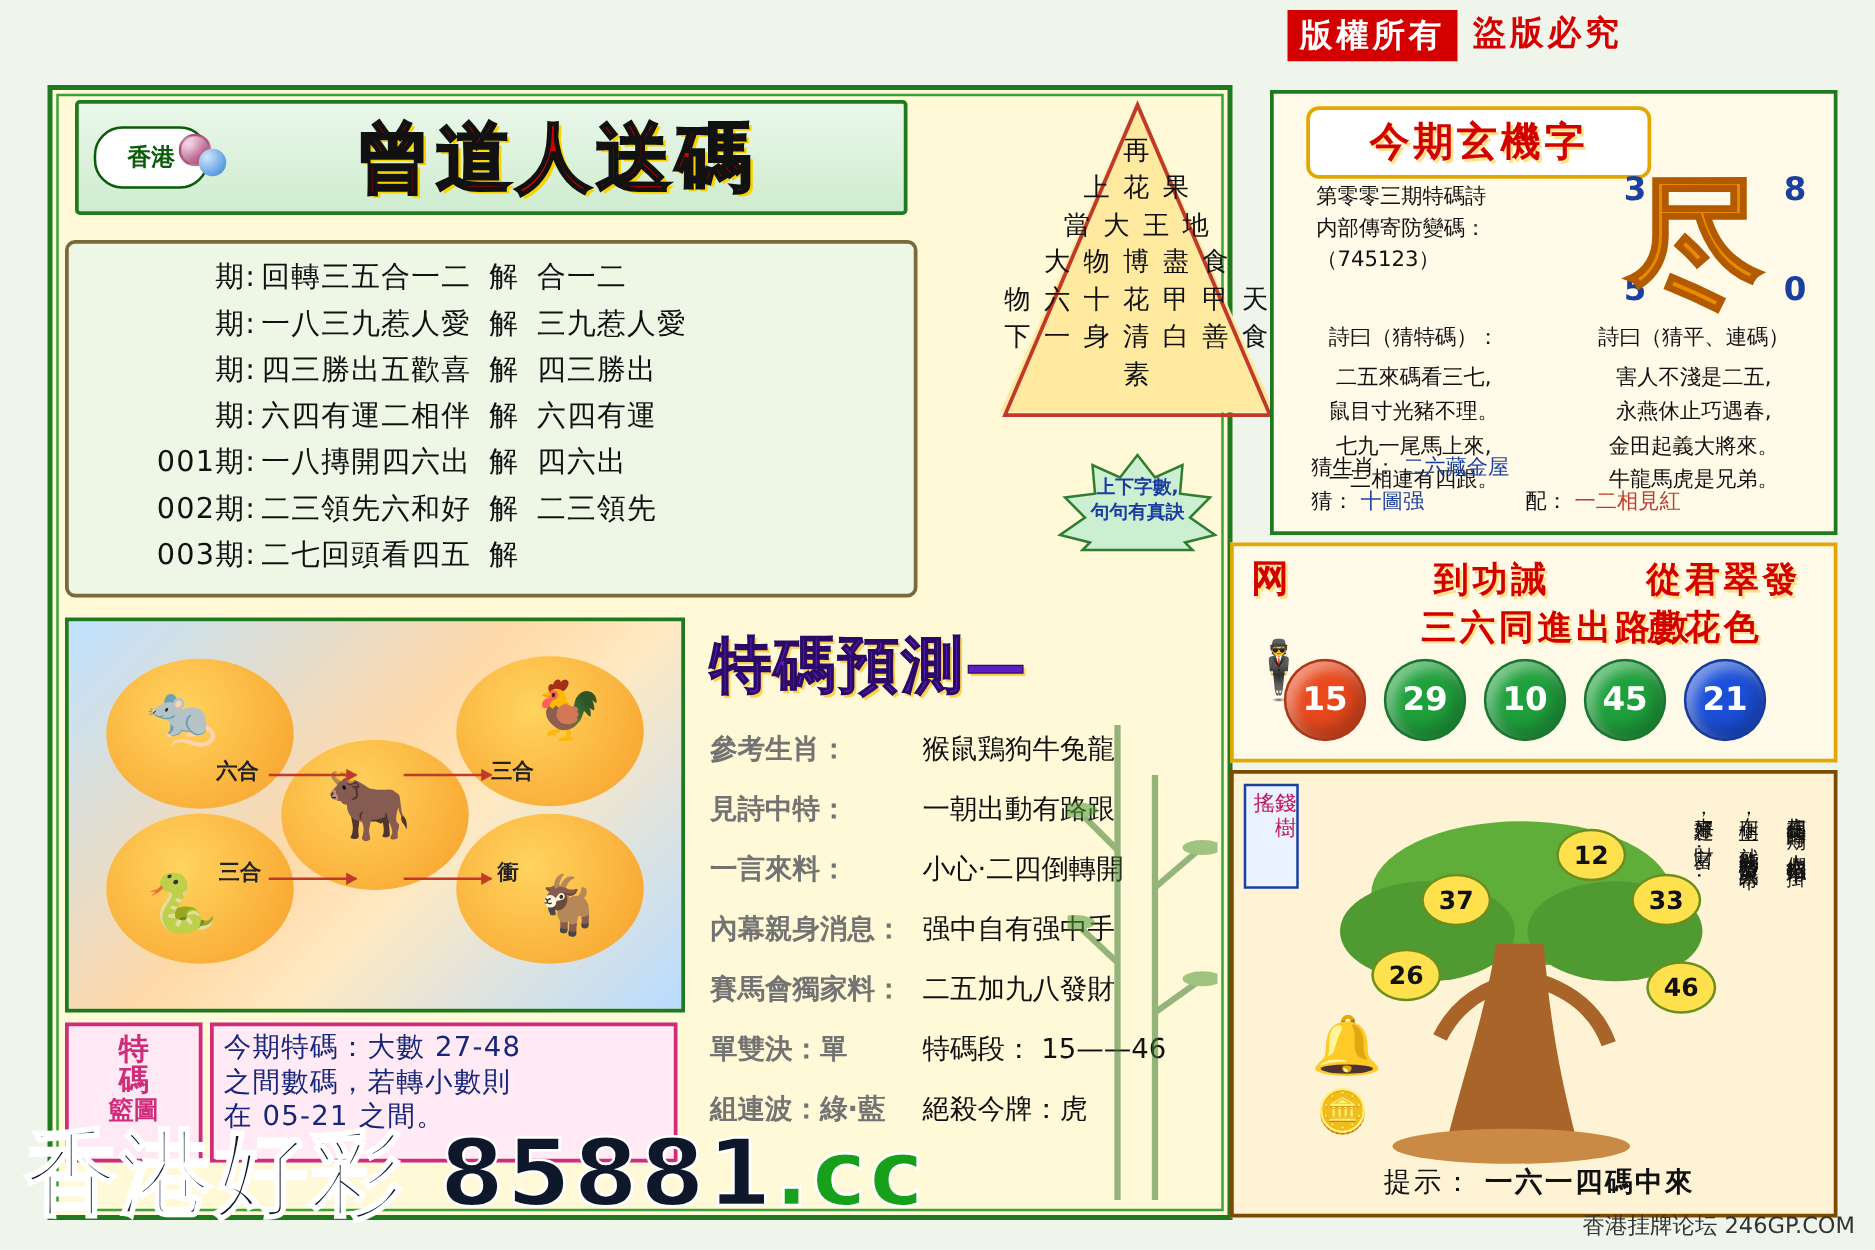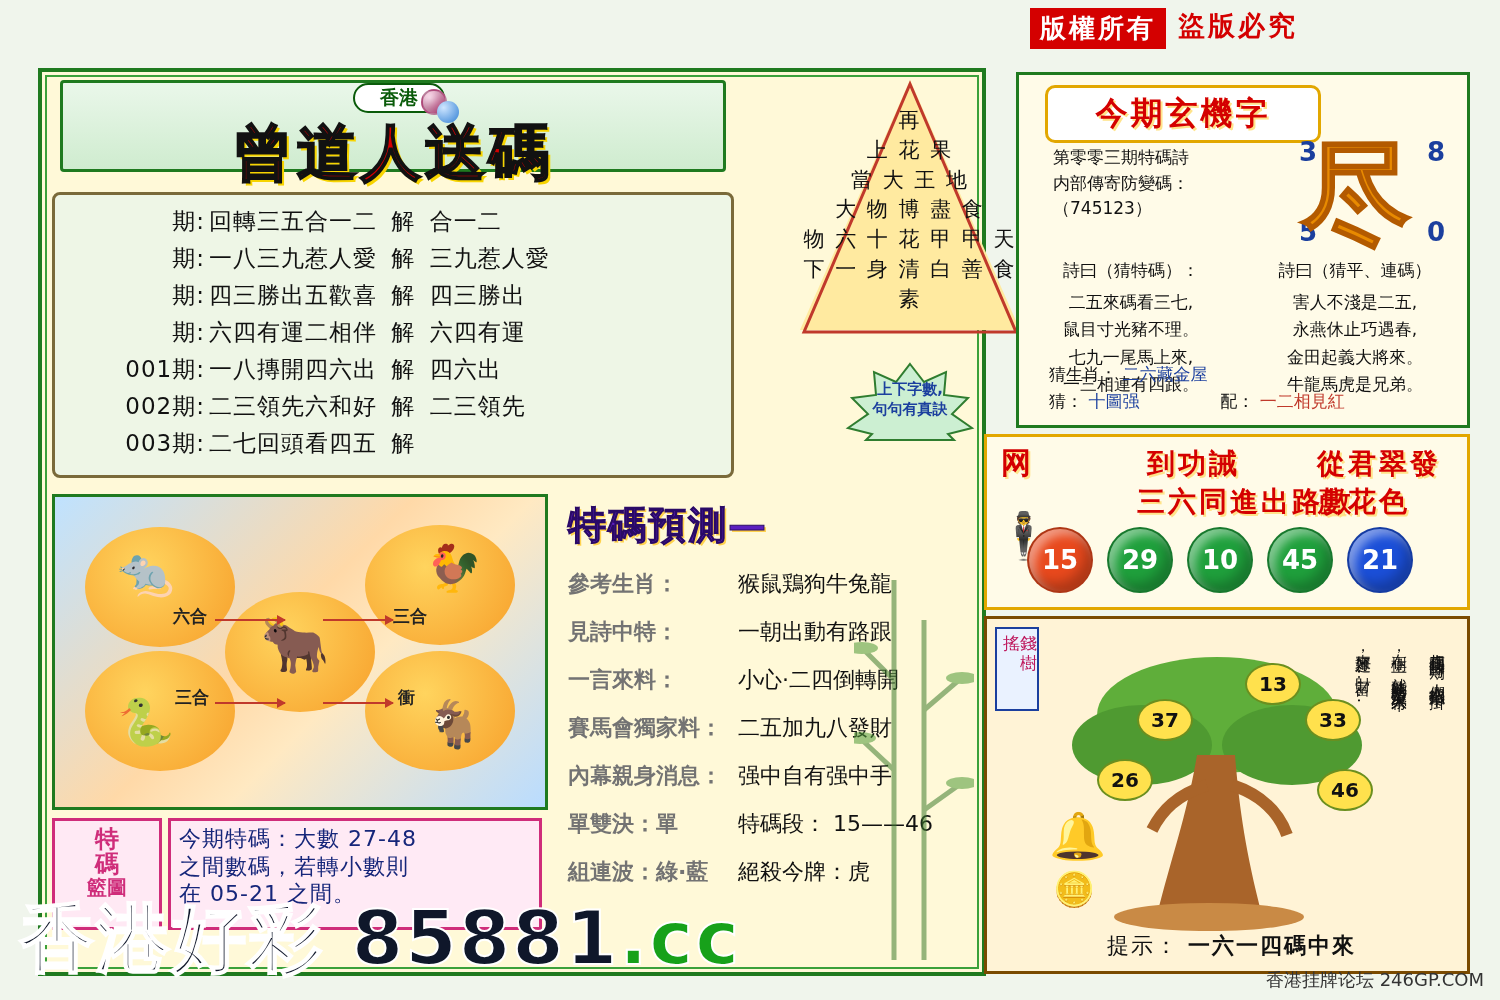--- a/index.html
+++ b/index.html
@@ -18,21 +18,21 @@
   .cr-plain{color:#d40000;font-weight:bold;font-size:27px;letter-spacing:3px;}
 
   
   .leftframe{position:absolute;left:38px;top:68px;width:940px;height:900px;
     border:4px solid #1f7a1f;background:#fff9d8;}
   .leftframe:after{content:"";position:absolute;inset:3px;border:2px solid #3ba13b;pointer-events:none;}
 
   
   .banner{position:absolute;left:60px;top:80px;width:660px;height:86px;
     background:linear-gradient(#eaf7ea,#cfeccf);border:3px solid #1f7a1f;border-radius:4px;
-    display:flex;align-items:center;flex-direction:column;}
+    display:flex;align-items:center;}
   .banner .hk{width:88px;height:46px;margin-left:12px;border-radius:23px;background:#fff;
     border:2px solid #0a5b0a;display:flex;align-items:center;justify-content:center;
     font-size:19px;font-weight:bold;color:#0a5b0a;position:relative;}
   .banner .hk .ball{position:absolute;right:-4px;top:4px;width:22px;height:22px;border-radius:50%;
     background:radial-gradient(circle at 30% 30%,#ffd0e8,#e23a8a);}
   .banner .hk .ball2{position:absolute;right:-16px;top:16px;width:22px;height:22px;border-radius:50%;
     background:radial-gradient(circle at 30% 30%,#cfe6ff,#2f7fd4);}
   .banner .btitle{flex:1;text-align:center;font-size:60px;font-weight:bold;color:#d40000;
     -webkit-text-stroke:2px #111; text-shadow:3px 3px 0 #f7d400;letter-spacing:4px;
     font-family:"DejaVu Sans",sans-serif;}
@@ -60,21 +60,21 @@
   
   .tmbox{position:absolute;left:52px;top:818px;width:110px;height:112px;border:3px solid #cf2d7a;
     background:#ffe9f4;color:#cf2d7a;font-weight:bold;font-size:24px;text-align:center;
     line-height:1.05;padding-top:6px;box-sizing:border-box;}
   .pinkpanel{position:absolute;left:168px;top:818px;width:374px;height:112px;border:3px solid #cf2d7a;
     background:#ffeaf5;padding:4px 8px;box-sizing:border-box;}
   .pinkpanel div{font-size:22px;color:#16267a;letter-spacing:1px;line-height:1.25;}
 
   
   .forecast{position:absolute;left:568px;top:500px;width:400px;height:470px;}
-  .ftitle{font-size:38px;font-weight:bold;color:#5b1fbf;-webkit-text-stroke:1px #2a0a66;
+  .ftitle{font-size:49px;font-weight:bold;color:#5b1fbf;-webkit-text-stroke:1px #2a0a66;
     text-shadow:2px 2px 0 #ffd24d;letter-spacing:2px;}
   .frow{display:flex;margin-top:18px;font-size:22px;color:#111;align-items:baseline;}
   .frow .lab{color:#737373;font-weight:bold;width:170px;}
   .frow .val{color:#111;}
   .bamboo{position:absolute;right:-6px;top:60px;width:120px;height:400px;opacity:.55;}
 
   
   .tri-wrap{position:absolute;left:800px;top:80px;width:220px;height:270px;}
   .tri{position:absolute;left:0;top:0;width:0;height:0;border-left:110px solid transparent;
        border-right:110px solid transparent;border-bottom:250px solid #ffeaa0;}
@@ -259,26 +259,26 @@
     </div>
     <div class="frow">
       <span class="lab">見詩中特：</span>
       <span class="val">一朝出動有路跟</span>
     </div>
     <div class="frow">
       <span class="lab">一言來料：</span>
       <span class="val">小心·二四倒轉開</span>
     </div>
     <div class="frow">
+      <span class="lab">內幕親身消息：</span>
+      <span class="val">强中自有强中手</span>
+    </div>
+    <div class="frow">
       <span class="lab">賽馬會獨家料：</span>
       <span class="val">二五加九八發財</span>
-    </div>
-    <div class="frow">
-      <span class="lab">內幕親身消息：</span>
-      <span class="val">强中自有强中手</span>
     </div>
     <div class="frow">
       <span class="lab">單雙決：單</span>
       <span class="val">特碼段： 15——46</span>
     </div>
     <div class="frow">
       <span class="lab">組連波：綠·藍</span>
       <span class="val">絕殺今牌：虎</span>
     </div>
     <svg class="bamboo" viewBox="0 0 120 400">
@@ -392,21 +392,21 @@
     <svg width="330" height="300" style="position:absolute;left:60px;top:26px">
       <ellipse cx="170" cy="70" rx="120" ry="58" fill="#5fae3a"></ellipse>
       <ellipse cx="95" cy="100" rx="70" ry="40" fill="#4f9a31"></ellipse>
       <ellipse cx="245" cy="100" rx="70" ry="40" fill="#4f9a31"></ellipse>
       <path d="M150 110 C140 170 125 210 110 270 L215 270 C198 205 192 160 188 110 Z" fill="#a9642a"></path>
       <path d="M160 140 C130 150 115 165 105 185" stroke="#a9642a" stroke-width="12" fill="none"></path>
       <path d="M185 140 C215 150 232 168 240 190" stroke="#a9642a" stroke-width="12" fill="none"></path>
       <ellipse cx="162" cy="272" rx="95" ry="14" fill="#c98a45"></ellipse>
     </svg>
 
-    <div class="tleaf" style="left:258px;top:44px;">13</div>
+    <div class="tleaf" style="left:258px;top:44px;">12</div>
     <div class="tleaf" style="left:150px;top:80px;">37</div>
     <div class="tleaf" style="left:318px;top:80px;">33</div>
     <div class="tleaf" style="left:110px;top:140px;">26</div>
     <div class="tleaf" style="left:330px;top:150px;">46</div>
 
     <div style="position:absolute;left:62px;top:190px;font-size:46px">🔔</div>
     <div style="position:absolute;left:66px;top:250px;font-size:34px">🪙</div>
 
     <div class="vtext" style="right:92px;top:22px;height:250px;">來好運，財富……</div>
     <div class="vtext" style="right:56px;top:22px;height:250px;">在樹上，就能夠給自己及家人帶</div>

